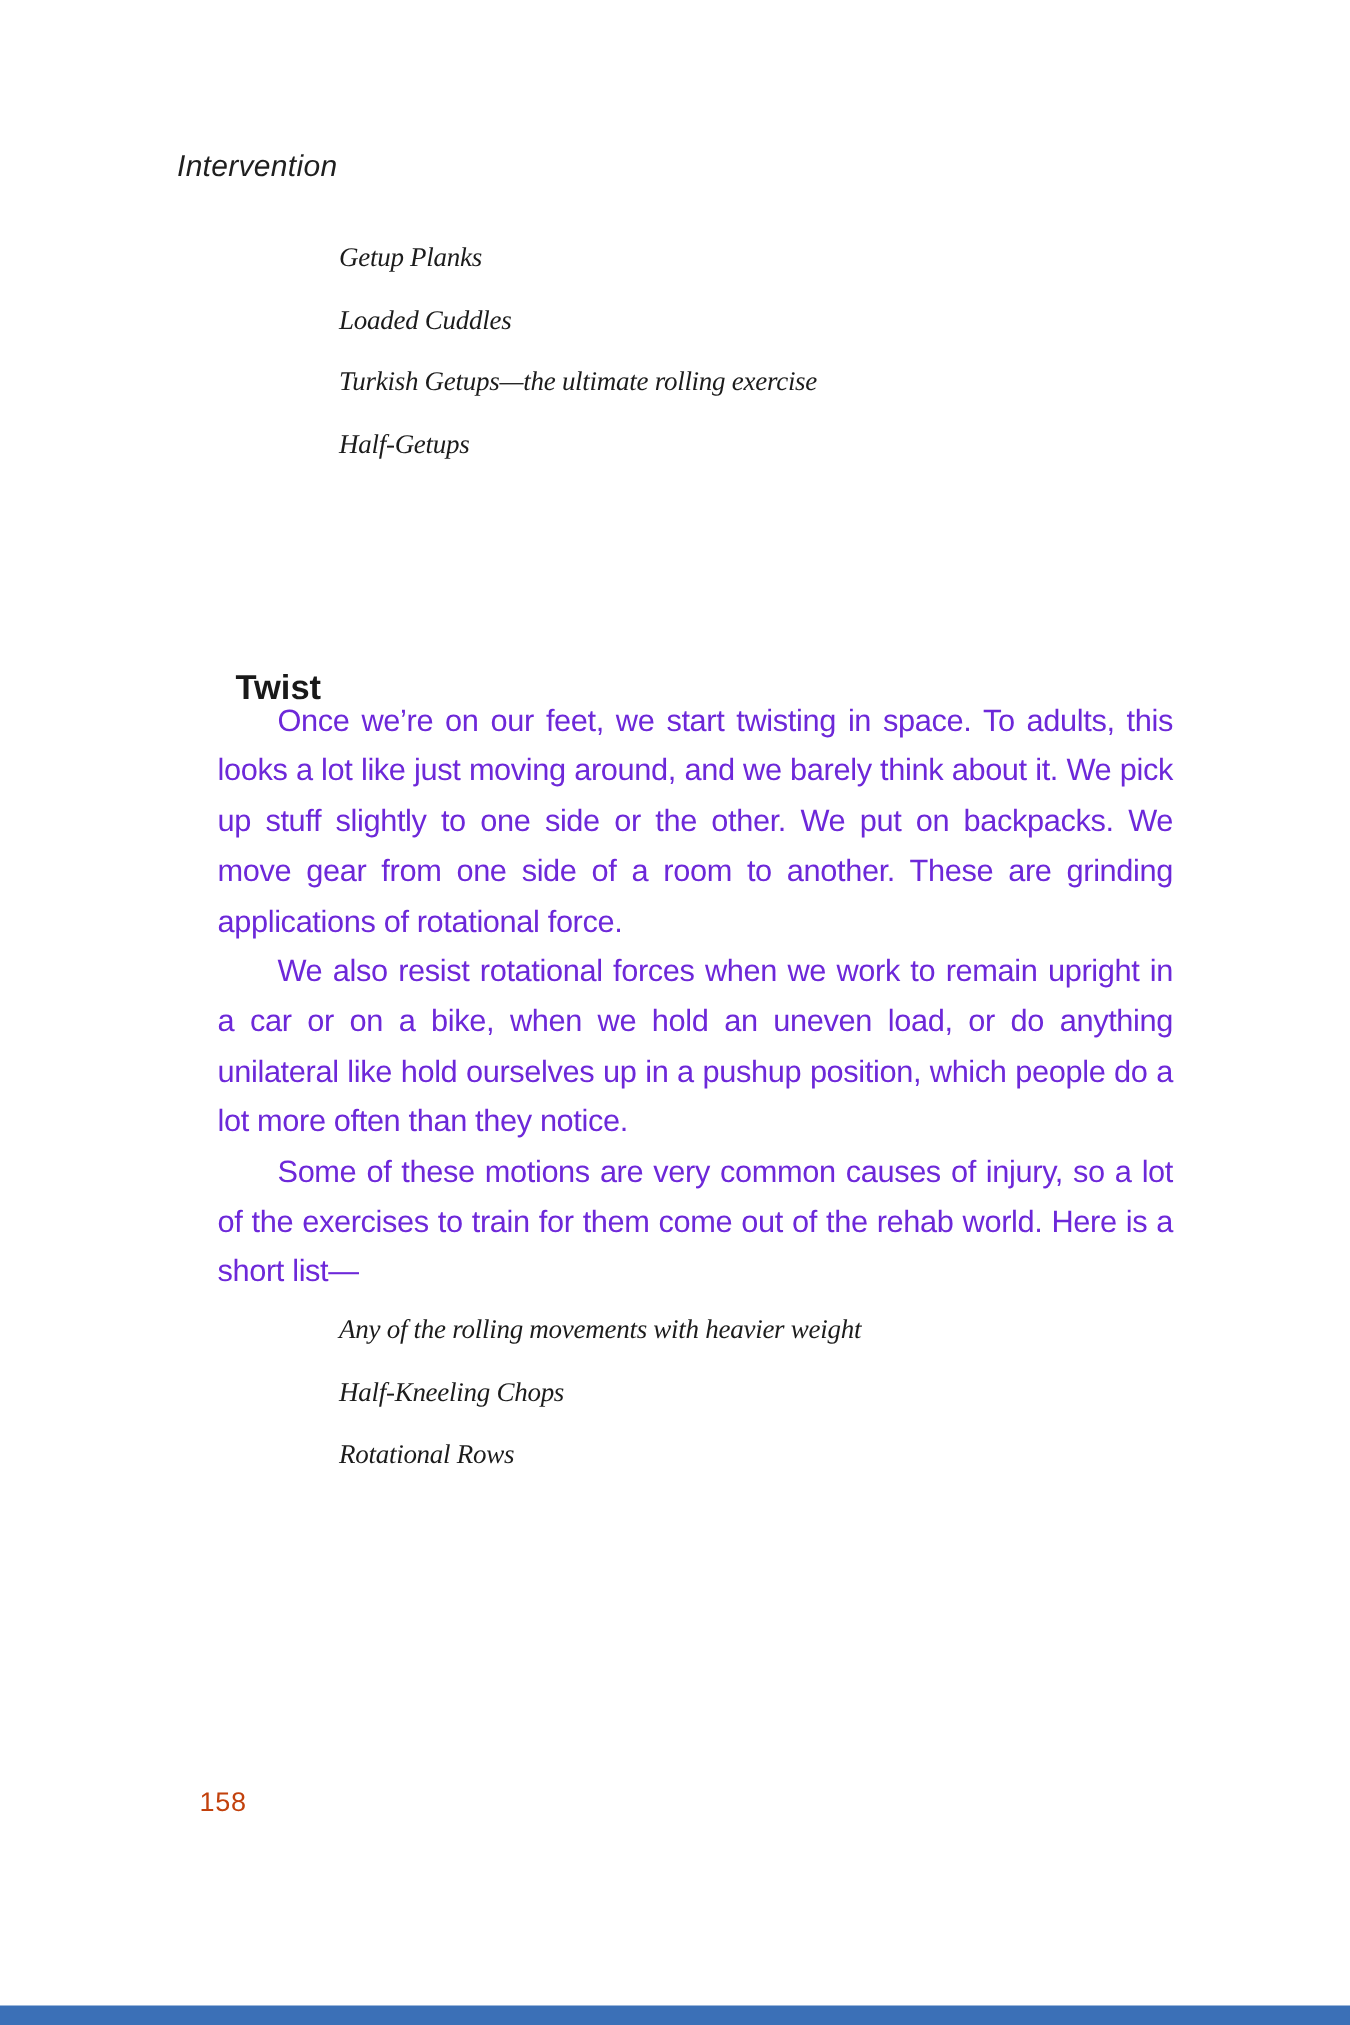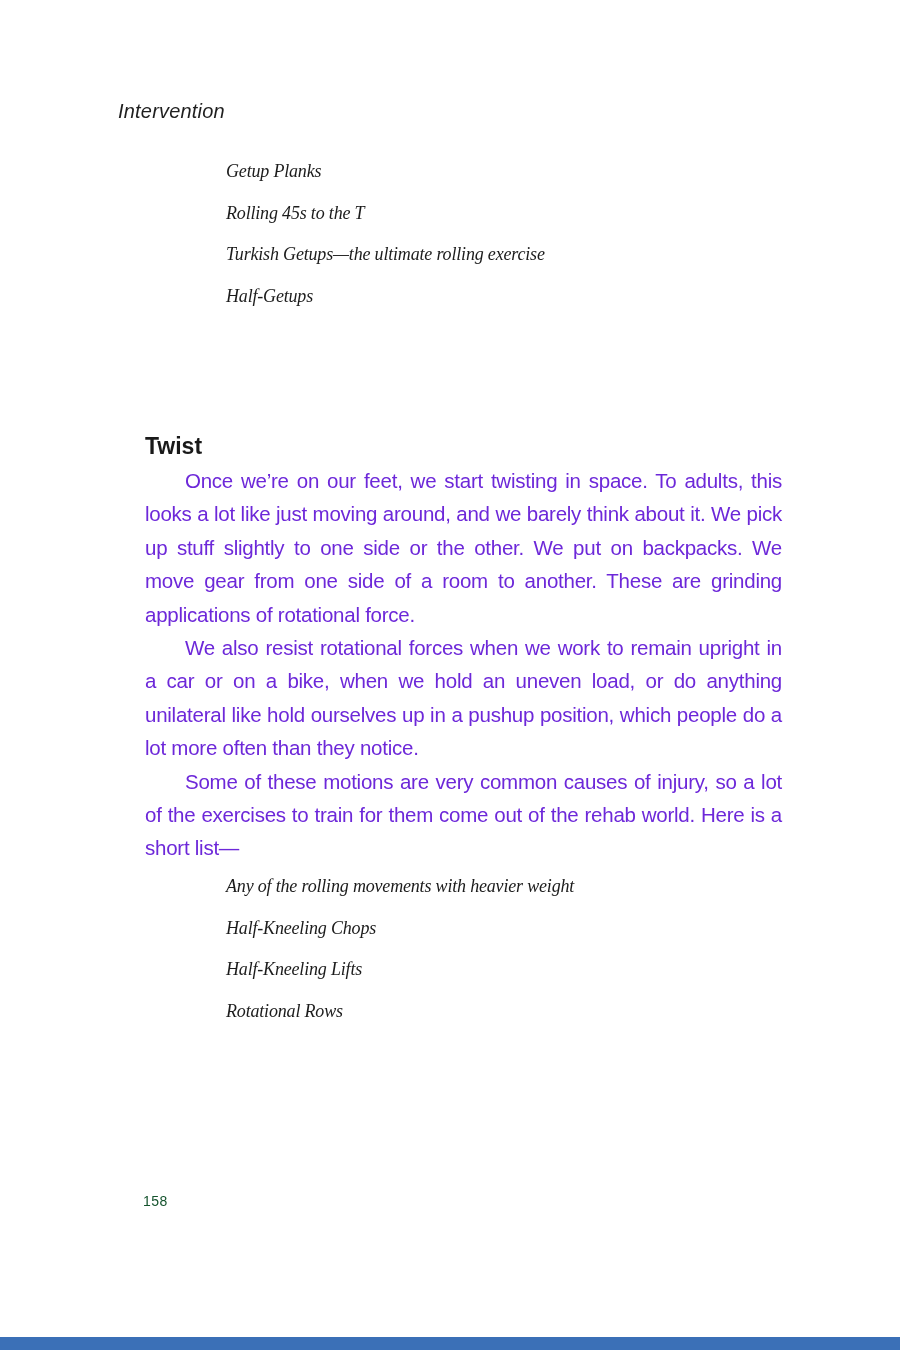--- a/index.html
+++ b/index.html
@@ -35,21 +35,21 @@
     line-height: 41.6px;
     white-space: nowrap;
     letter-spacing: -0.01em;
   }
   .list-rolling { top: 151px; }
   .list-twist   { top: 866px; }
   .section-heading {
     position: absolute;
     left: 145px;
     top: 432px;
-    margin: 0;
+    margin: 12px;
     font-family: "Liberation Sans", sans-serif;
     font-weight: bold;
     font-size: 23px;
     line-height: 28px;
     color: #191919;
   }
   .body-text {
     position: absolute;
     left: 145px;
     top: 464px;
@@ -61,62 +61,61 @@
     letter-spacing: -0.012em;
     color: #6d28d9;
   }
   .body-text p {
     margin: 0;
     padding: 0;
     text-indent: 40px;
   }
   .page-number {
     position: absolute;
-    left: 143px;
+    left: 133px;
     top: 1190px;
     font-family: "Liberation Sans", sans-serif;
-    font-size: 14px;
+    font-size: 18px;
     line-height: 22px;
-    color: #14532d;
+    color: #c2410c;
     letter-spacing: 0.5px;
   }
   .bottom-bar {
     position: absolute;
     left: 0;
     bottom: 0;
     width: 100%;
     height: 13px;
   }
 </style>
 </head>
 <body>
 
 <div class="page">
 
   <div class="running-header">Intervention</div>
 
   <div class="exercise-list list-rolling">
     <div class="list-item">Getup Planks</div>
-    <div class="list-item">Rolling 45s to the T</div>
+    <div class="list-item">Loaded Cuddles</div>
     <div class="list-item">Turkish Getups—the ultimate rolling exercise</div>
     <div class="list-item">Half-Getups</div>
   </div>
 
   <h2 class="section-heading">Twist</h2>
 
   <div class="body-text">
     <p>Once we’re on our feet, we start twisting in space. To adults, this looks a lot like just moving around, and we barely think about it. We pick up stuff slightly to one side or the other. We put on backpacks. We move gear from one side of a room to another. These are grinding applications of rotational force.</p>
     <p>We also resist rotational forces when we work to remain upright in a car or on a bike, when we hold an uneven load, or do anything unilateral like hold ourselves up in a pushup position, which people do a lot more often than they notice.</p>
     <p>Some of these motions are very common causes of injury, so a lot of the exercises to train for them come out of the rehab world. Here is a short list—</p>
   </div>
 
   <div class="exercise-list list-twist">
     <div class="list-item">Any of the rolling movements with heavier weight</div>
     <div class="list-item">Half-Kneeling Chops</div>
-    <div class="list-item">Half-Kneeling Lifts</div>
     <div class="list-item">Rotational Rows</div>
   </div>
 
   <div class="page-number">158</div>
 
   <div class="bottom-bar" style="background: rgb(59, 112, 183);"></div>
 
 </div>
 
 </body></html>

